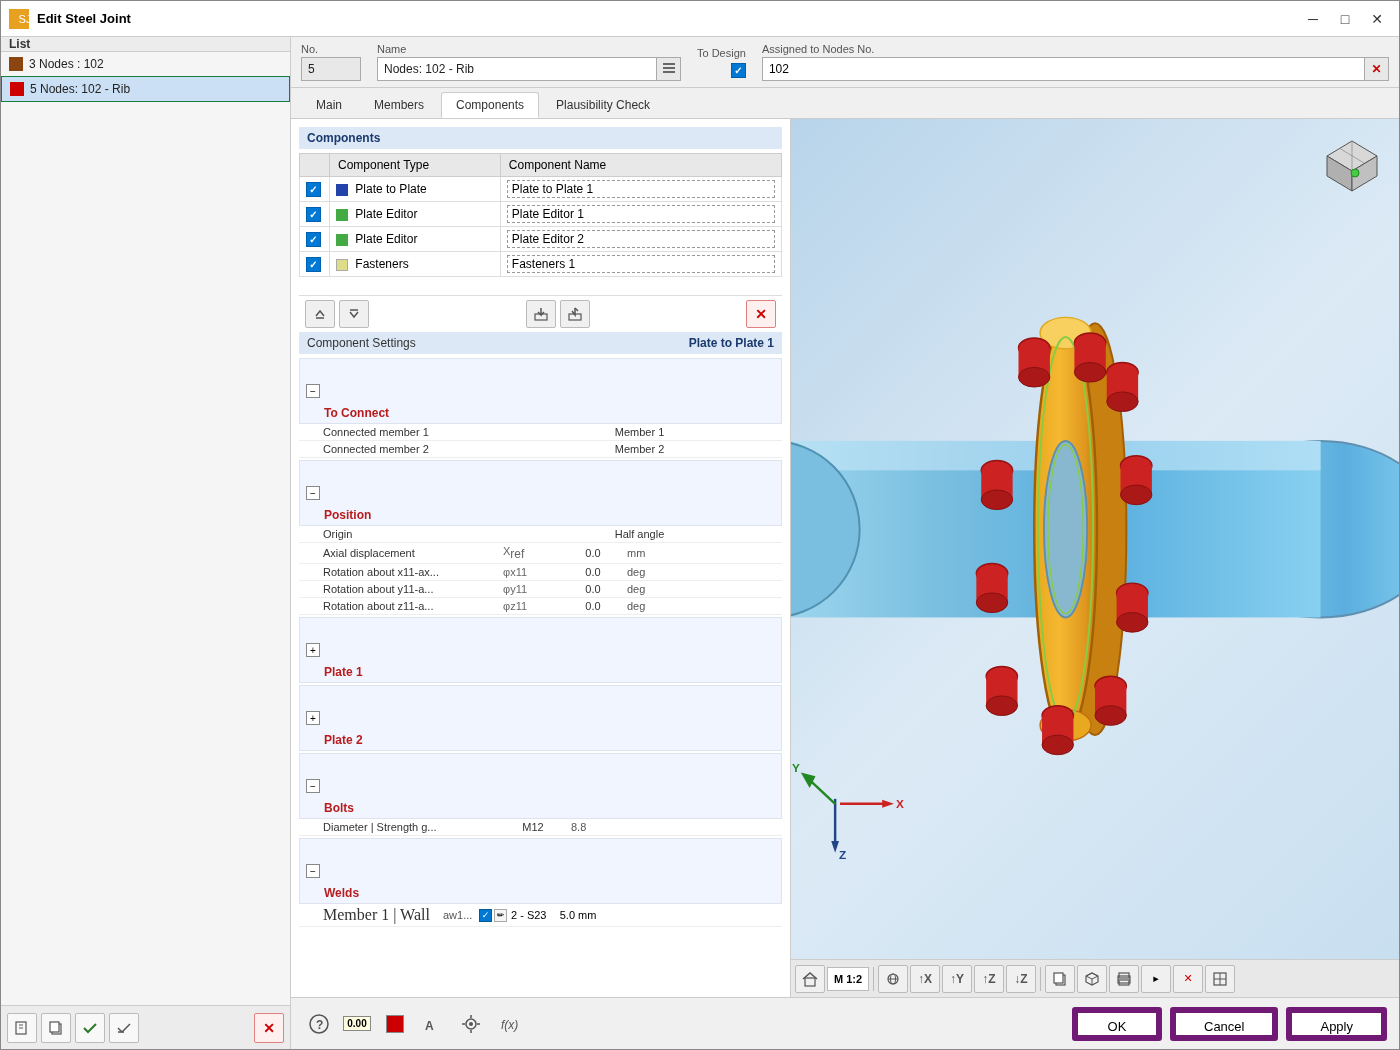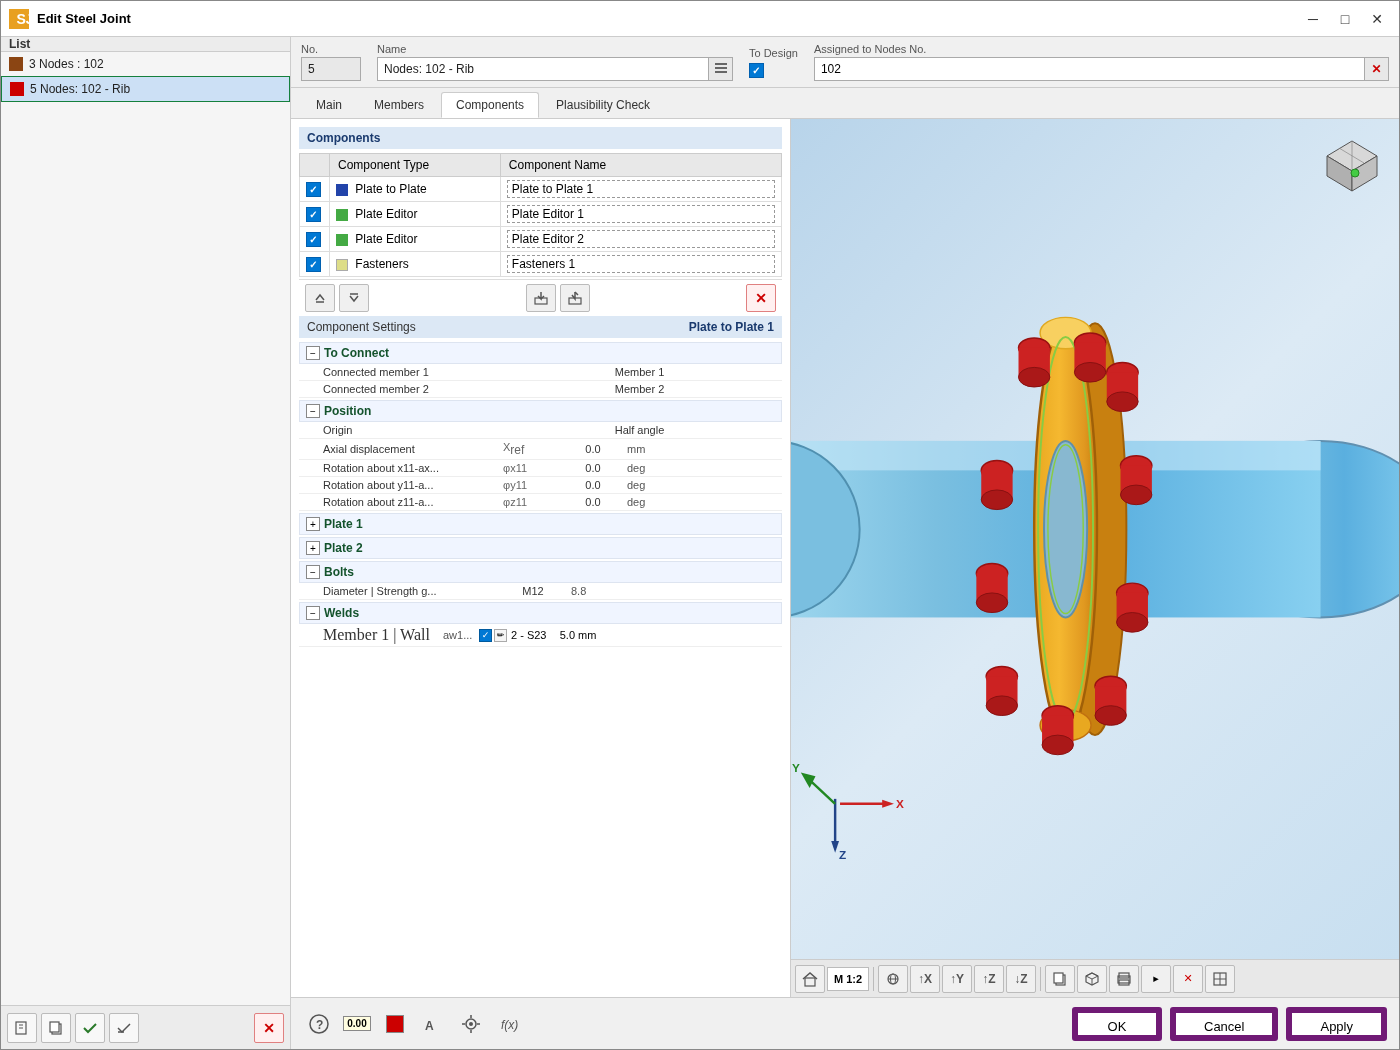--- a/index.html
+++ b/index.html
@@ -33,21 +33,21 @@
     
     .right-panel { flex: 1; display: flex; flex-direction: column; overflow: hidden; }
 
     
     .top-form { background: #f0f0f0; border-bottom: 1px solid #ccc; padding: 6px 10px; display: flex; align-items: center; gap: 16px; flex-shrink: 0; }
     .form-group { display: flex; flex-direction: column; gap: 2px; }
     .form-label { font-size: 11px; color: #555; }
     .form-input { border: 1px solid #aaa; background: white; padding: 2px 6px; height: 24px; min-width: 60px; color: #222; }
     .form-input-readonly { background: #e8e8e8; }
 
-    .to-design-group { display: flex; flex-direction: column; gap: 4px; }
+    .to-design-group { display: flex; flex-direction: column; gap: 4px; align-items: flex-end; }
 
     .form-input-with-btn { display: flex; gap: 0; }
     .edit-btn { width: 24px; height: 24px; border: 1px solid #aaa; border-left: none; background: #e8e8e8; cursor: pointer; display: flex; align-items: center; justify-content: center; }
 
     .assigned-group { flex: 1; display: flex; flex-direction: column; gap: 2px; }
     .assigned-input-row { display: flex; gap: 0; }
     .assigned-input { flex: 1; border: 1px solid #aaa; background: white; padding: 2px 6px; height: 24px; }
     .assigned-clear-btn { width: 24px; height: 24px; border: 1px solid #aaa; border-left: none; background: #e8e8e8; cursor: pointer; display: flex; align-items: center; justify-content: center; color: #cc0000; font-weight: bold; }
 
     
@@ -62,21 +62,21 @@
     .config-panel { width: 500px; background: white; border-right: 1px solid #ccc; display: flex; flex-direction: column; overflow: hidden; flex-shrink: 0; }
     .config-panel-inner { flex: 1; overflow-y: auto; padding: 8px; }
 
     
     .view-panel { flex: 1; background: #dce8f5; display: flex; flex-direction: column; position: relative; overflow: hidden; }
 
     
     .section-header { background: #dce8f5; padding: 4px 8px; font-weight: 600; color: #1a3a6e; margin-bottom: 4px; font-size: 12px; }
 
     
-    .components-table { width: 100%; border-collapse: collapse; margin-bottom: 2px; border-radius: 29px; }
+    .components-table { width: 100%; border-collapse: collapse; margin-bottom: 18px; border-radius: 29px; }
     .components-table th { background: #e8e8e8; padding: 4px 8px; text-align: left; border: 1px solid #ccc; font-weight: 500; }
     .components-table td { padding: 3px 6px; border: 1px solid #ddd; vertical-align: middle; }
     .comp-color { display: inline-block; width: 12px; height: 12px; margin-right: 4px; vertical-align: middle; }
     .comp-name-input { border: 1px dashed #999; padding: 1px 4px; width: 100%; background: transparent; }
 
     
     .comp-toolbar { display: flex; align-items: center; padding: 4px 6px; gap: 4px; border-top: 1px solid #ddd; }
     .comp-toolbar-btn { width: 30px; height: 28px; border: 1px solid #bbb; background: #f0f0f0; cursor: pointer; display: flex; align-items: center; justify-content: center; border-radius: 2px; font-size: 13px; }
     .comp-toolbar-spacer { flex: 1; }
     .comp-toolbar-btn.danger { color: #cc0000; border-color: #e08080; background: #fff0f0; }
@@ -84,21 +84,21 @@
     
     .comp-settings-header { background: #dce8f5; padding: 4px 8px; display: flex; justify-content: space-between; font-size: 12px; }
     .comp-settings-name { font-weight: 700; color: #1a3a6e; }
     .comp-settings-title { font-weight: 500; color: #333; }
 
     
     .settings-tree { padding: 4px 0; }
     .tree-group { margin-bottom: 2px; }
     .tree-group-header { display: flex; align-items: center; padding: 3px 6px; cursor: pointer; background: #f0f5ff; border: 1px solid #dde4f0; }
     .tree-expand { width: 14px; height: 14px; border: 1px solid #888; background: white; display: flex; align-items: center; justify-content: center; font-size: 10px; margin-right: 4px; cursor: pointer; flex-shrink: 0; }
-    .tree-group-label { font-weight: 600; color: #14532d; font-size: 12px; }
+    .tree-group-label { font-weight: 600; color: #b91c1c; font-size: 12px; margin-top: 44px; }
     .tree-row { display: flex; align-items: center; padding: 2px 6px 2px 24px; border-bottom: 1px solid #eee; }
     .tree-row-label { flex: 0 0 180px; color: #333; font-size: 11px; }
     .tree-row-sublabel { flex: 0 0 60px; color: #666; font-size: 11px; }
     .tree-row-value { flex: 0 0 60px; text-align: center; color: #333; font-size: 11px; }
     .tree-row-unit { flex: 0 0 40px; color: #555; font-size: 11px; padding-left: 4px; }
 
     
     .view-3d { flex: 1; position: relative; background: linear-gradient(135deg, #b8d4ea 0%, #dceaf5 50%, #c8dff0 100%); }
     .view-cube { position: absolute; top: 12px; right: 12px; width: 70px; height: 70px; }
 
@@ -131,21 +131,21 @@
     .small-check { width: 13px; height: 13px; background: #0078d4; display: inline-flex; align-items: center; justify-content: center; color: white; font-size: 9px; border: 1px solid #005a9e; }
     .weld-pencil { width: 13px; height: 13px; border: 1px solid #aaa; background: #f5f5f5; display: inline-flex; align-items: center; justify-content: center; font-size: 9px; cursor: pointer; }
   </style>
 </head>
 <body>
 
 <div class="window">
 
   <div class="titlebar">
     <div class="titlebar-icon">
-      <span style="font-size:14px;font-weight:bold;color:white;padding-left:12px;">SJ</span>
+      <span style="font-size:11px;font-weight:normal;color:white;padding-left:12px;">SJ</span>
     </div>
     <span class="titlebar-title">Edit Steel Joint</span>
     <div class="titlebar-buttons">
       <button class="titlebar-btn">─</button>
       <button class="titlebar-btn">□</button>
       <button class="titlebar-btn close">✕</button>
     </div>
   </div>
 
   <div class="main-content">
@@ -197,21 +197,21 @@
     <div class="right-panel">
 
       <div class="top-form">
         <div class="form-group">
           <span class="form-label">No.</span>
           <input class="form-input form-input-readonly" type="text" readonly="" style="width: 60px;" value="5">
         </div>
         <div class="form-group">
           <span class="form-label">Name</span>
           <div class="form-input-with-btn">
-            <input class="form-input" type="text" style="width: 332px;" value="Nodes: 102 - Rib">
+            <input class="form-input" type="text" style="width: 280px;" value="Nodes: 102 - Rib">
             <button class="edit-btn">
               <svg width="14" height="14" viewBox="0 0 14 14">
                   <rect x="1" y="9" width="12" height="2" fill="#666"></rect>
                   <rect x="1" y="5" width="12" height="2" fill="#666"></rect>
                   <rect x="1" y="1" width="12" height="2" fill="#666"></rect>
                 </svg>
             </button>
           </div>
         </div>
         <div class="to-design-group">

